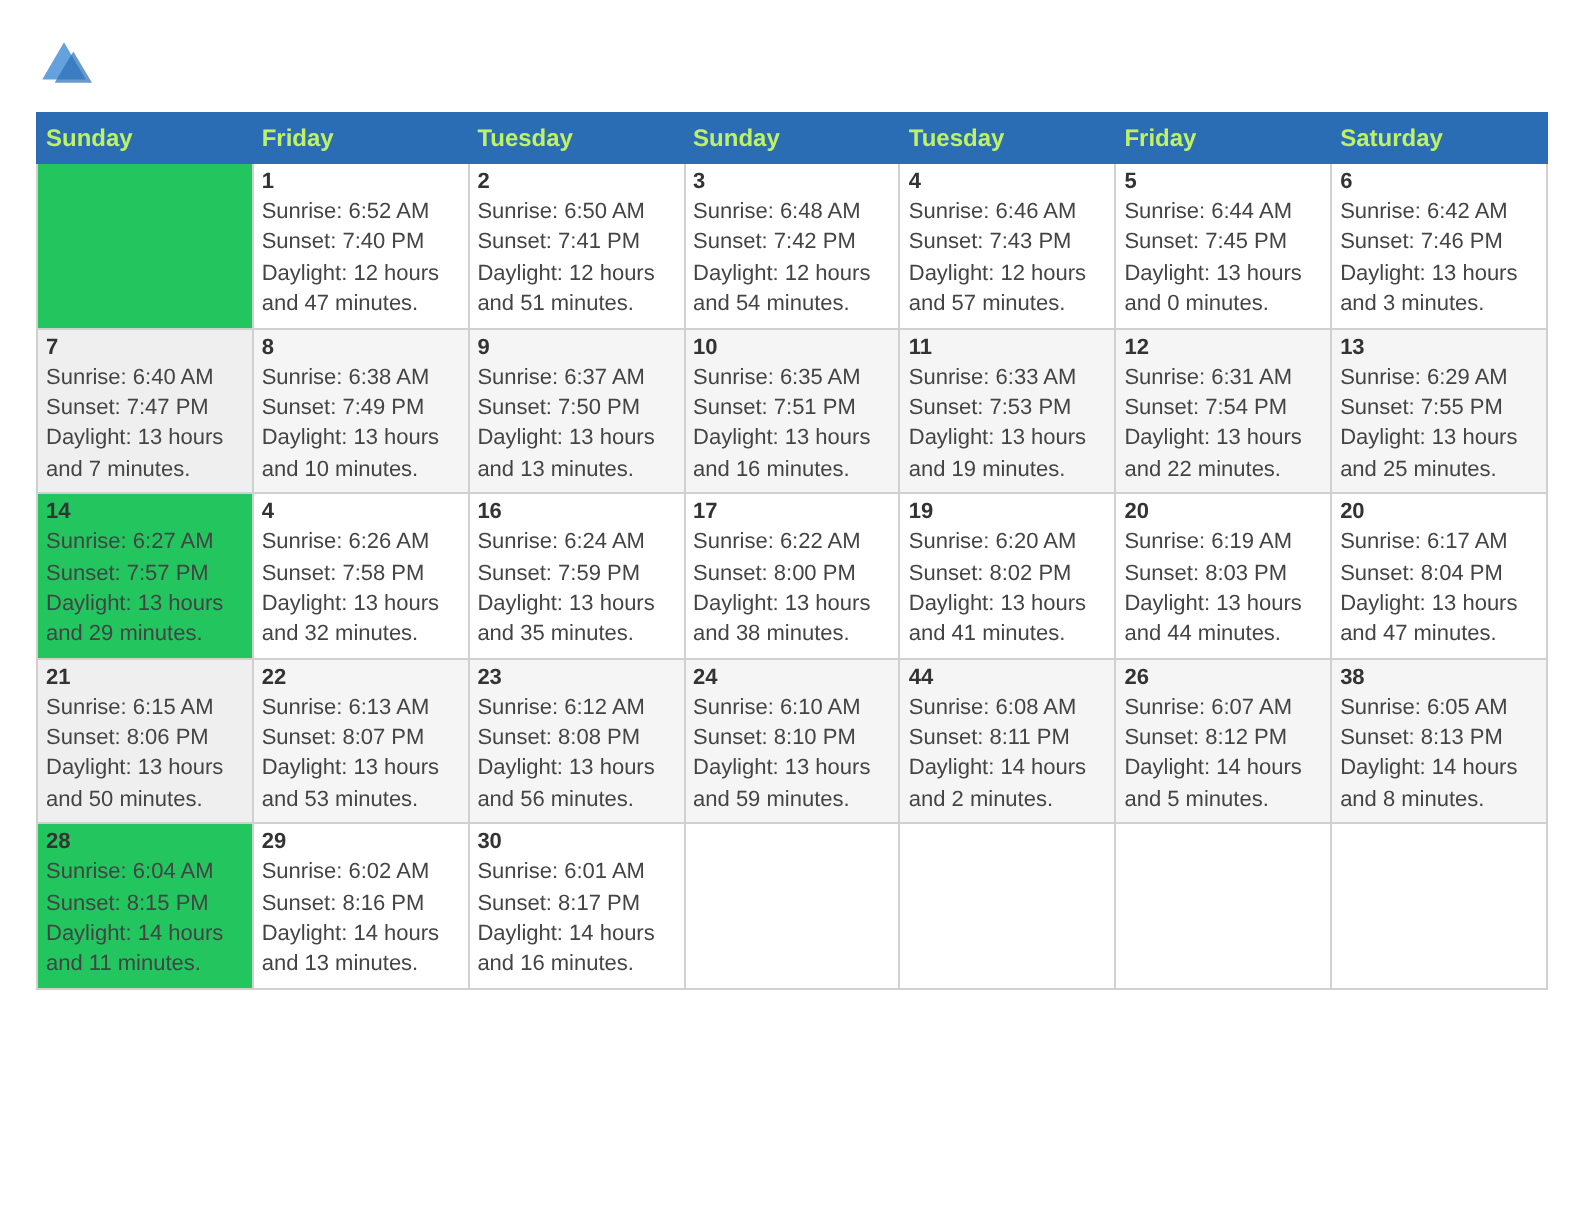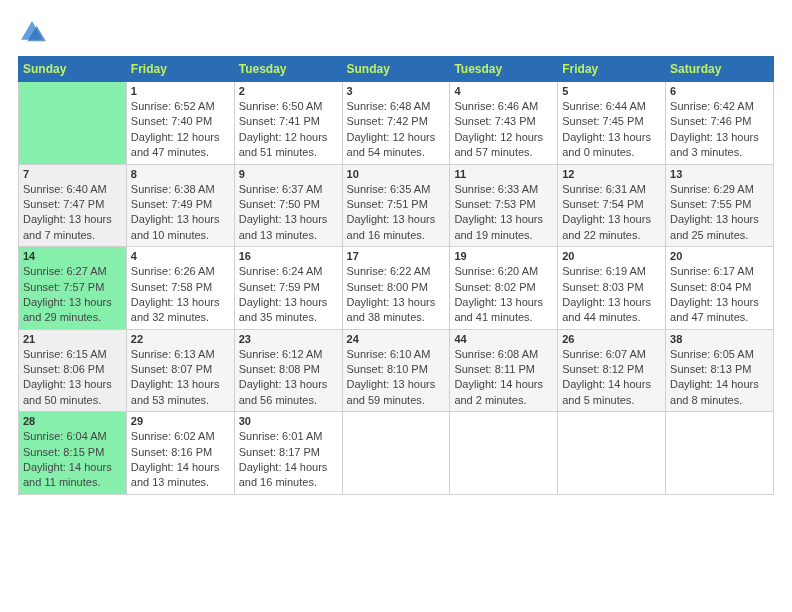--- a/index.html
+++ b/index.html
@@ -72,21 +72,21 @@
     .calendar td {
       border: 1px solid #d0d0d0;
       vertical-align: top;
       padding: 3px 4px;
       font-size: 9.5px;
       color: #333;
       height: 78px;
       background: #fff;
     }
     .calendar td:first-child {
-      background: #86efac;
+      background: #22c55e;
     }
     .day-number {
       font-weight: bold;
       font-size: 11px;
       margin-bottom: 2px;
       display: block;
     }
     .day-info {
       font-size: 11px;
       line-height: 1.4;

